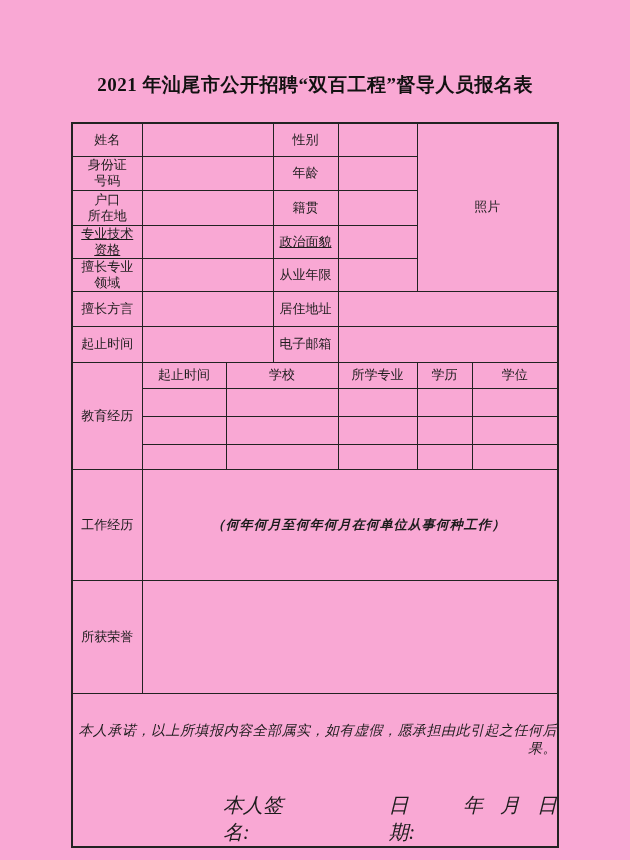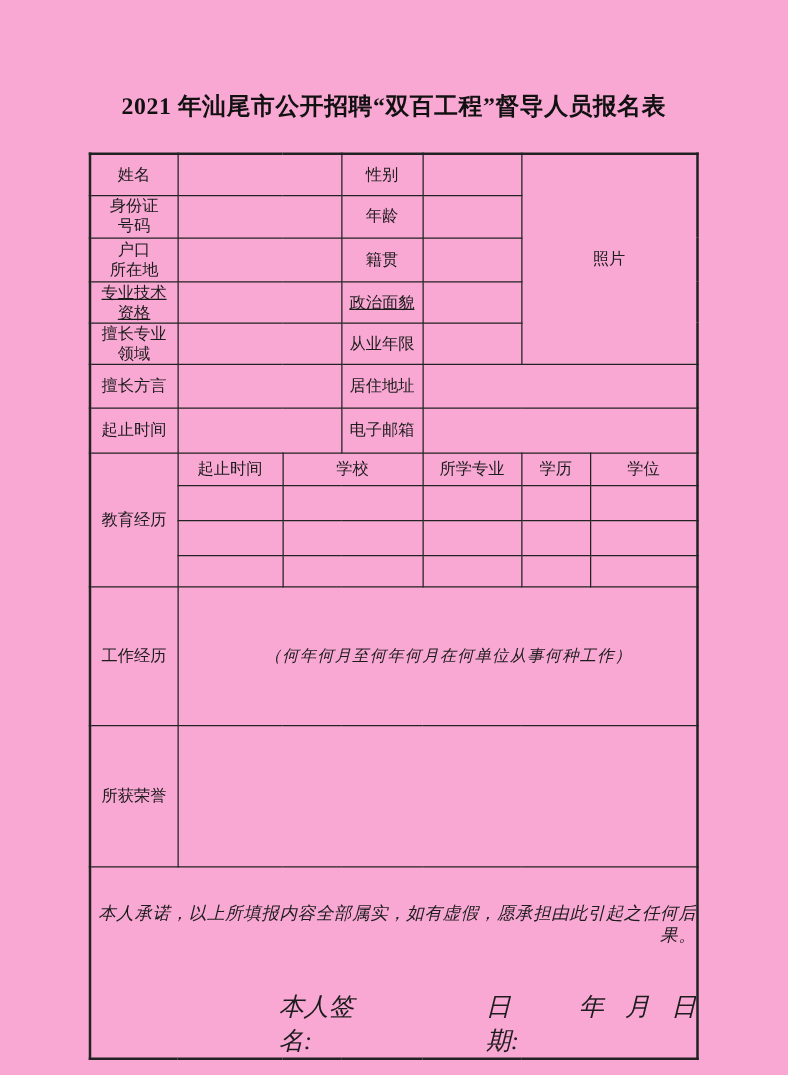--- a/index.html
+++ b/index.html
@@ -61,20 +61,21 @@
   .kai {
     font-family: "Liberation Serif", serif;
     font-style: italic;
   }
 
   .work-hint-cell {
     text-align: left;
     padding-left: 18px;
     font-size: 13.5px;
     letter-spacing: 1px;
+    font-weight: bold;
   }
 
   .decl-cell { vertical-align: top; }
   .decl-text {
     margin-top: 28px;
     text-align: right;
     font-size: 14px;
     letter-spacing: 0.5px;
   }
   .sig-row {

